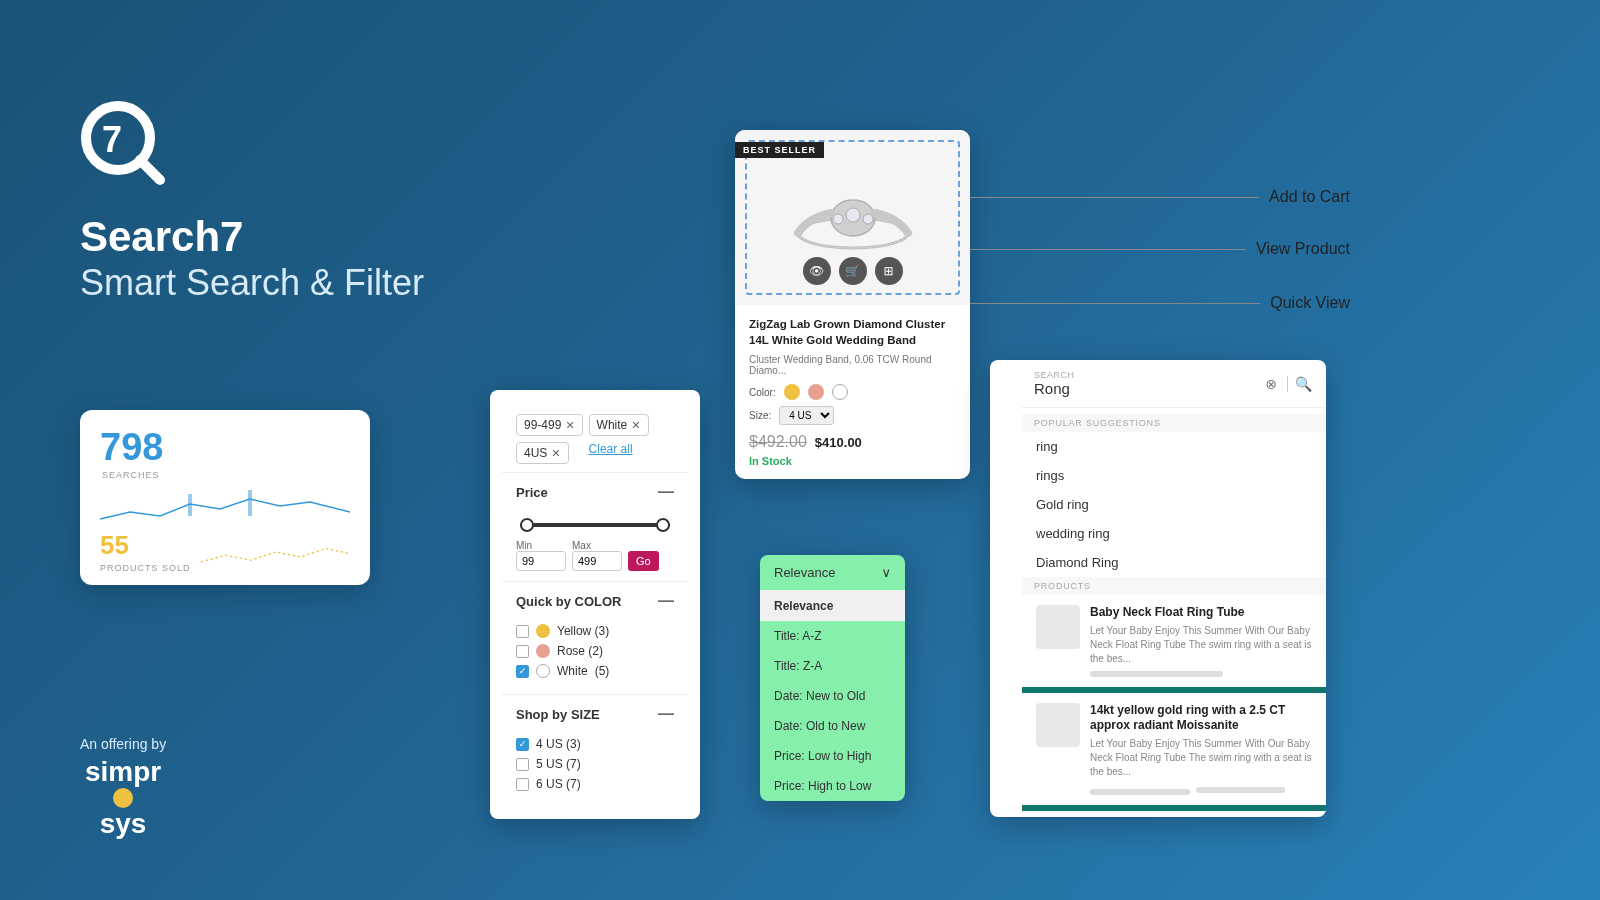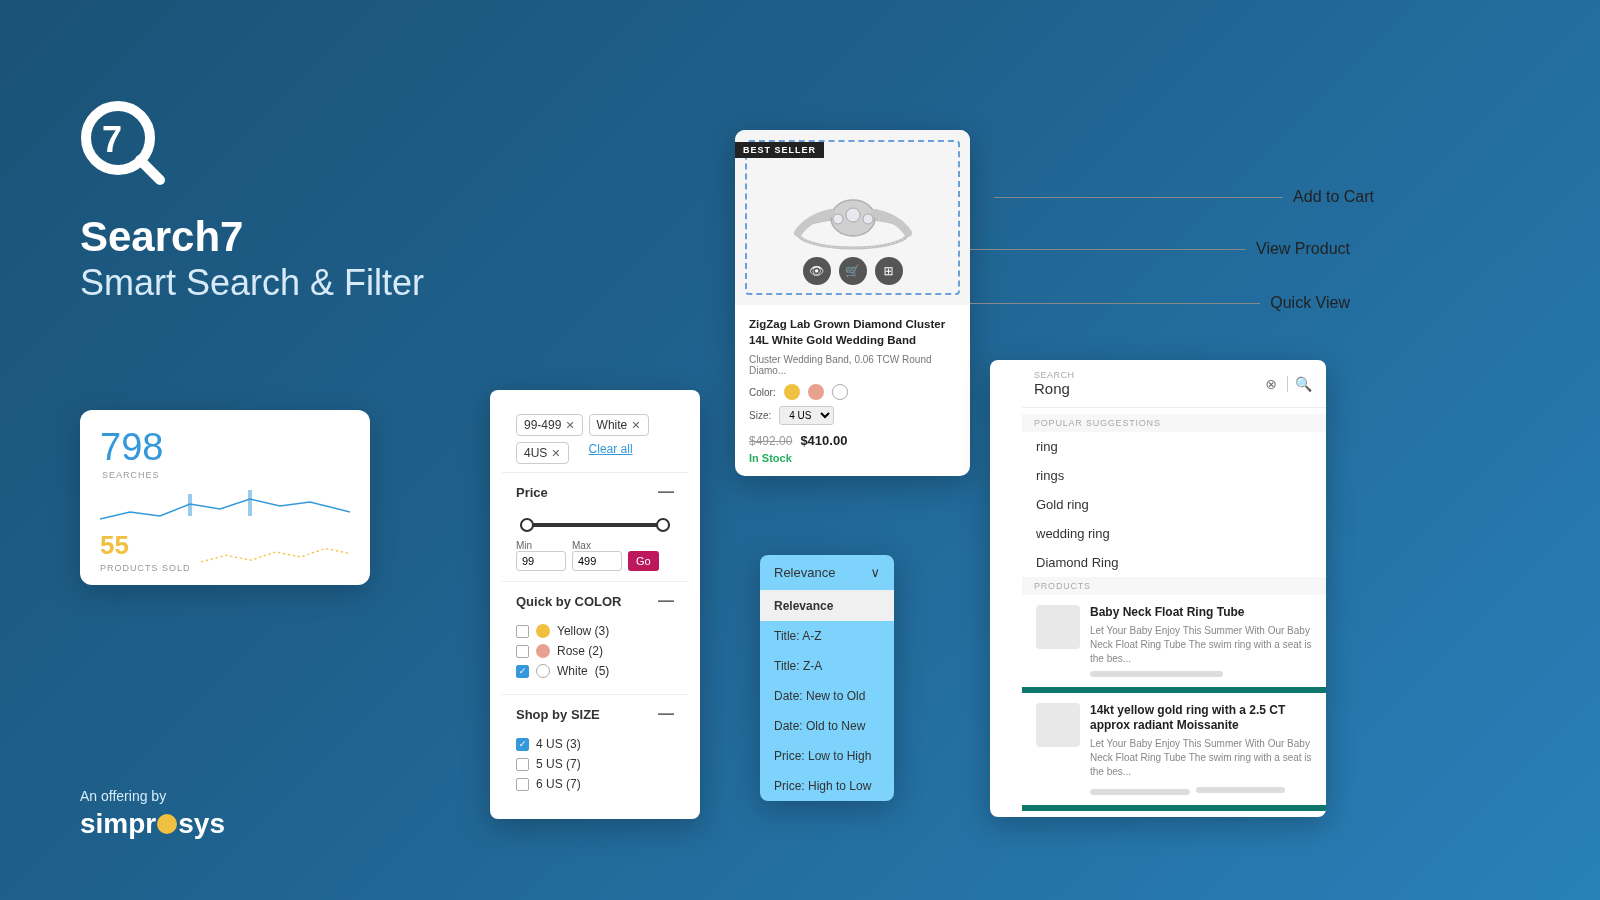--- a/index.html
+++ b/index.html
@@ -53,21 +53,21 @@
     }
 
     .analytics-searches {
       display: flex;
       align-items: flex-start;
       margin-bottom: 4px;
     }
 
     .analytics-num-big {
       font-size: 38px;
-      font-weight: 400;
+      font-weight: 700;
       color: #3498db;
       line-height: 1;
     }
 
     .analytics-label {
       font-size: 9px;
       color: #999;
       text-transform: uppercase;
       letter-spacing: 1px;
       margin-top: 4px;
@@ -120,20 +120,21 @@
       color: #d6eaf8;
       margin-bottom: 4px;
     }
 
     .simprosys-logo {
       font-size: 28px;
       font-weight: 700;
       color: white;
       display: flex;
       align-items: center;
+      flex-direction: column;
     }
 
     .simprosys-o {
       display: inline-block;
       width: 20px;
       height: 20px;
       background: #f0c040;
       border-radius: 50%;
       margin: 0 1px;
       vertical-align: middle;
@@ -425,21 +426,21 @@
     }
 
     .product-price-row {
       display: flex;
       gap: 8px;
       align-items: center;
       margin-bottom: 4px;
     }
 
     .price-old {
-      font-size: 12px;
+      font-size: 16px;
       color: #999;
       text-decoration: line-through;
       text-align: right;
     }
 
     .price-new {
       font-size: 13px;
       font-weight: 700;
       color: #222;
     }
@@ -464,22 +465,22 @@
       white-space: nowrap;
       padding-left: 8px;
       font-weight: 400;
     }
 
     
     .sort-dropdown {
       position: absolute;
       left: 760px;
       top: 555px;
-      width: 134px;
-      background: #7dd3fc;
+      width: 145px;
+      background: #86efac;
       border-radius: 8px;
       box-shadow: 0 8px 30px rgba(0,0,0,0.25);
       overflow: hidden;
     }
 
     .sort-header {
       display: flex;
       align-items: center;
       justify-content: space-between;
       padding: 10px 14px;
@@ -828,21 +829,21 @@
       </select>
     </div>
     <div class="product-price-row">
       <span class="price-old">$492.00</span>
       <span class="price-new">$410.00</span>
     </div>
     <div class="in-stock">In Stock</div>
   </div>
 </div>
 
-<div class="annotation" style="position:absolute; left:994px; top:188px; width:380px; align-items:center;">
+<div class="annotation" style="position:absolute; left:970px; top:188px; width:380px; align-items:center;">
   <div style="flex:1; height:1px; background:#888;"></div>
   <span class="annotation-text" style="font-size:16px; color:#222; padding-left:10px;">Add to Cart</span>
 </div>
 
 <div class="annotation" style="position:absolute; left:970px; top:240px; width:380px; align-items:center;">
   <div style="flex:1; height:1px; background:#888;"></div>
   <span class="annotation-text" style="font-size:16px; color:#222; padding-left:10px;">View Product</span>
 </div>
 
 <div class="annotation" style="position:absolute; left:970px; top:294px; width:380px; align-items:center;">

